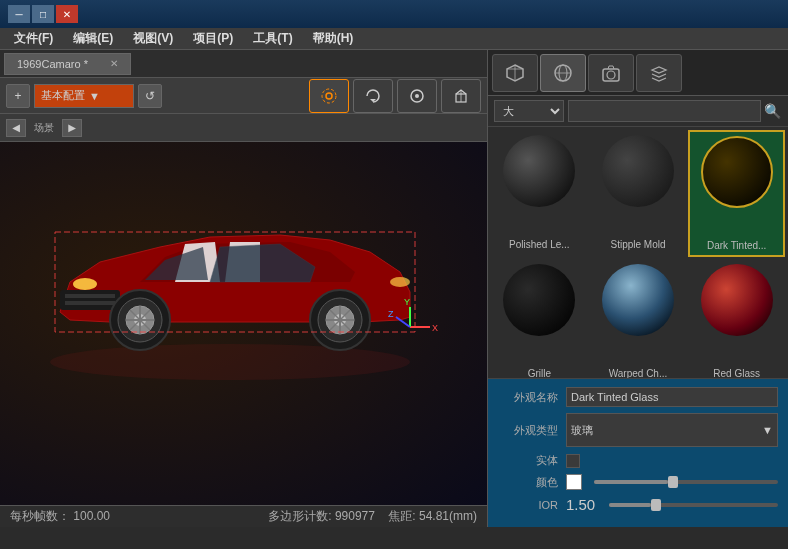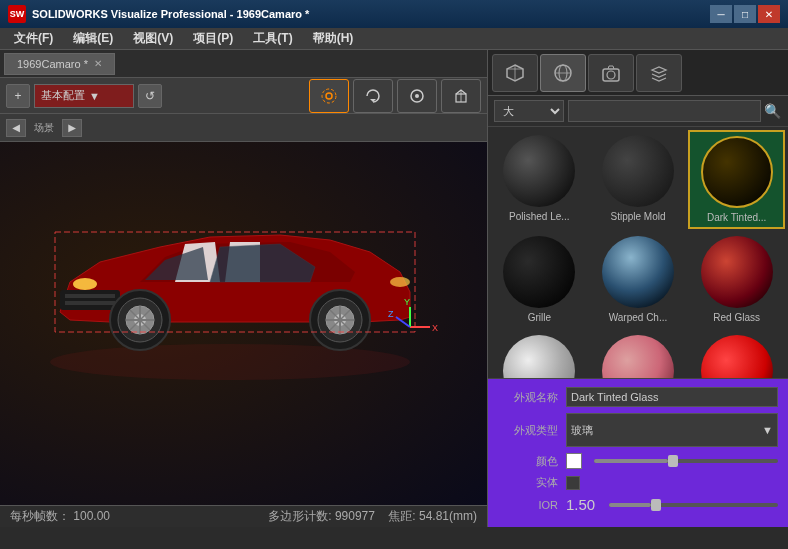--- a/index.html
+++ b/index.html
@@ -18,28 +18,28 @@
     .menubar-item { padding: 2px 10px; color: #ddd; font-size: 12px; cursor: pointer; }
 
     
     .main { display: flex; height: calc(549px - 50px - 22px); }
 
     
     .left-panel { flex: 1; background: #3a3a3a; display: flex; flex-direction: column; border-right: 1px solid #555; }
 
     
     .tab-bar { background: #2d2d2d; height: 28px; display: flex; align-items: center; padding: 0 4px; border-bottom: 1px solid #555; }
-    .tab { background: #4a4a4a; border: 1px solid #666; padding: 2px 12px; color: #ccc; font-size: 11px; display: flex; align-items: center; gap: 6px; cursor: pointer; height: 22px; }
+    .tab { background: #4a4a4a; border: 1px solid #666; padding: 2px 12px; color: #ccc; font-size: 11px; display: flex; align-items: center; gap: 22px; cursor: pointer; height: 22px; }
     .tab.active { background: #5a5a5a; }
     .tab-close { color: #aaa; font-size: 10px; cursor: pointer; }
 
     
     .toolbar { background: #3c3c3c; height: 36px; display: flex; align-items: center; padding: 2px 6px; gap: 4px; border-bottom: 1px solid #555; }
     .toolbar-btn { background: #555; border: 1px solid #666; width: 24px; height: 24px; display: flex; align-items: center; justify-content: center; cursor: pointer; color: #ccc; font-size: 12px; border-radius: 2px; }
-    .toolbar-dropdown { background: #7f1d1d; border: 1px solid #666; height: 24px; padding: 0 6px; color: #ccc; font-size: 11px; display: flex; align-items: center; gap: 4px; min-width: 100px; cursor: pointer; }
+    .toolbar-dropdown { background: #c2410c; border: 1px solid #666; height: 24px; padding: 0 6px; color: #ccc; font-size: 11px; display: flex; align-items: center; gap: 4px; min-width: 100px; cursor: pointer; }
     .toolbar-icon-btn { background: transparent; border: 1px solid #666; width: 40px; height: 34px; display: flex; align-items: center; justify-content: center; cursor: pointer; color: #ccc; font-size: 16px; border-radius: 3px; }
     .toolbar-icon-btn.active { border-color: #f80; background: #444; }
 
     
     .sub-toolbar { background: #3a3a3a; height: 28px; display: flex; align-items: center; padding: 0 6px; gap: 4px; border-bottom: 1px solid #555; }
     .nav-btn { background: #555; border: 1px solid #666; width: 20px; height: 18px; display: flex; align-items: center; justify-content: center; cursor: pointer; color: #ccc; font-size: 10px; }
     .sub-label { color: #aaa; font-size: 10px; padding: 0 4px; }
 
     
     .viewport { flex: 1; position: relative; background: #1a1a2e; overflow: hidden; }
@@ -56,64 +56,58 @@
     .right-tab { width: 46px; height: 38px; background: #3a3a3a; border: 1px solid #555; display: flex; align-items: center; justify-content: center; cursor: pointer; color: #ccc; font-size: 16px; border-radius: 3px; }
     .right-tab.active { background: #4a4a4a; border-color: #777; }
 
     
     .search-row { display: flex; align-items: center; padding: 4px 6px; gap: 4px; background: #2d2d2d; border-bottom: 1px solid #444; }
     .size-select { background: #3a3a3a; border: 1px solid #555; color: #ccc; font-size: 11px; height: 22px; padding: 0 4px; width: 70px; }
     .search-box { flex: 1; background: #3a3a3a; border: 1px solid #555; color: #ccc; font-size: 11px; height: 22px; padding: 0 6px; }
 
     
     .materials-grid { display: grid; grid-template-columns: repeat(3, 1fr); gap: 0; flex: 1; overflow-y: auto; padding: 2px; }
-    .material-item { display: flex; flex-direction: column; align-items: center; padding: 4px 2px; cursor: pointer; border: 1px solid transparent; margin: 1px; }
+    .material-item { display: flex; flex-direction: column; align-items: center; padding: 4px 2px; cursor: pointer; border: 1px solid transparent; margin: 1px; gap: 28px; }
     .material-item.selected { border: 2px solid #c8a020; background: #14532d; }
     .material-sphere { width: 72px; height: 72px; border-radius: 50%; margin-bottom: 4px; }
     .material-label { font-size: 10px; color: #bbb; text-align: center; max-width: 80px; word-wrap: break-word; }
 
     
     .sphere-polished { background: radial-gradient(circle at 35% 35%, #555, #111 80%); }
     .sphere-stipple { background: radial-gradient(circle at 35% 35%, #444, #1a1a1a 80%); }
     .sphere-dark-tinted { background: radial-gradient(circle at 35% 35%, #443300, #0a0800 80%); border: 2px solid #c8a020; }
     .sphere-grille { background: radial-gradient(circle at 35% 35%, #2a2a2a, #050505 80%); }
     .sphere-warped { background: radial-gradient(circle at 40% 30%, #8ab4cc, #2a5070 50%, #0a1a28 80%); }
     .sphere-red-glass { background: radial-gradient(circle at 35% 35%, #cc4433, #660011 60%, #220005 85%); }
     .sphere-silver { background: radial-gradient(circle at 35% 35%, #eee, #aaa 50%, #888 80%); }
     .sphere-pink { background: radial-gradient(circle at 35% 35%, #dda0a0, #cc6677 50%, #883344 80%); }
     .sphere-red { background: radial-gradient(circle at 35% 35%, #ff4444, #cc0000 60%, #550000 85%); }
 
     
-    .props-panel { background: #6d28d9; border-top: 1px solid #444; padding: 8px 10px; }
+    .props-panel { background: #0c4a6e; border-top: 1px solid #444; padding: 8px 10px; }
     .prop-row { display: flex; align-items: center; margin-bottom: 6px; gap: 8px; }
     .prop-label { color: #aaa; font-size: 11px; width: 60px; text-align: right; }
     .prop-value { flex: 1; background: #3a3a3a; border: 1px solid #555; color: #ccc; font-size: 11px; height: 20px; padding: 0 4px; }
     .prop-dropdown { flex: 1; background: #3a3a3a; border: 1px solid #555; color: #ccc; font-size: 11px; height: 20px; padding: 16px 4px; display: flex; align-items: center; justify-content: space-between; cursor: pointer; }
     .prop-checkbox { width: 14px; height: 14px; background: #3a3a3a; border: 1px solid #555; display: flex; align-items: center; justify-content: center; }
     .prop-color { width: 16px; height: 16px; background: #fff; border: 1px solid #777; margin-right: 4px; }
     .prop-slider-track { flex: 1; height: 4px; background: #555; position: relative; border-radius: 2px; }
     .prop-slider-fill { height: 100%; background: #888; width: 40%; border-radius: 2px; }
     .prop-slider-thumb { position: absolute; top: -4px; left: 40%; width: 10px; height: 12px; background: #bbb; border-radius: 2px; cursor: pointer; }
     .prop-num { color: #ccc; font-size: 15px; width: 35px; }
 
     
     .materials-grid::-webkit-scrollbar { width: 8px; }
     .materials-grid::-webkit-scrollbar-track { background: #222; }
     .materials-grid::-webkit-scrollbar-thumb { background: #555; border-radius: 4px; }
   </style>
 </head>
 <body>
 
 <div class="titlebar">
-  <div class="titlebar-left">
-    <div class="titlebar-logo">
-        <span>SW</span>
-      </div>
-    <span>SOLIDWORKS Visualize Professional - 1969Camaro *</span>
-  </div>
   <div class="titlebar-controls">
     <button class="titlebar-btn">─</button>
     <button class="titlebar-btn">□</button>
     <button class="titlebar-btn close">✕</button>
   </div>
 </div>
 
 <div class="menubar">
   <span class="menubar-item">文件(F)</span>
   <span class="menubar-item">编辑(E)</span>
@@ -334,32 +328,32 @@
         <input class="prop-value" type="text" value="Dark Tinted Glass" style="">
       </div>
       <div class="prop-row">
         <span class="prop-label">外观类型</span>
         <div class="prop-dropdown">
           <span>玻璃</span>
           <span>▼</span>
         </div>
       </div>
       <div class="prop-row">
+        <span class="prop-label">实体</span>
+        <div class="prop-checkbox"></div>
+      </div>
+      <div class="prop-row">
         <span class="prop-label">颜色</span>
         <div class="prop-color"></div>
         <div class="prop-slider-track">
           <div class="prop-slider-fill"></div>
           <div class="prop-slider-thumb"></div>
         </div>
       </div>
       <div class="prop-row">
-        <span class="prop-label">实体</span>
-        <div class="prop-checkbox"></div>
-      </div>
-      <div class="prop-row">
         <span class="prop-label">IOR</span>
         <span class="prop-num">1.50</span>
         <div class="prop-slider-track">
           <div class="prop-slider-fill" style="width:25%"></div>
           <div class="prop-slider-thumb" style="left:25%"></div>
         </div>
       </div>
     </div>
 
   </div>

